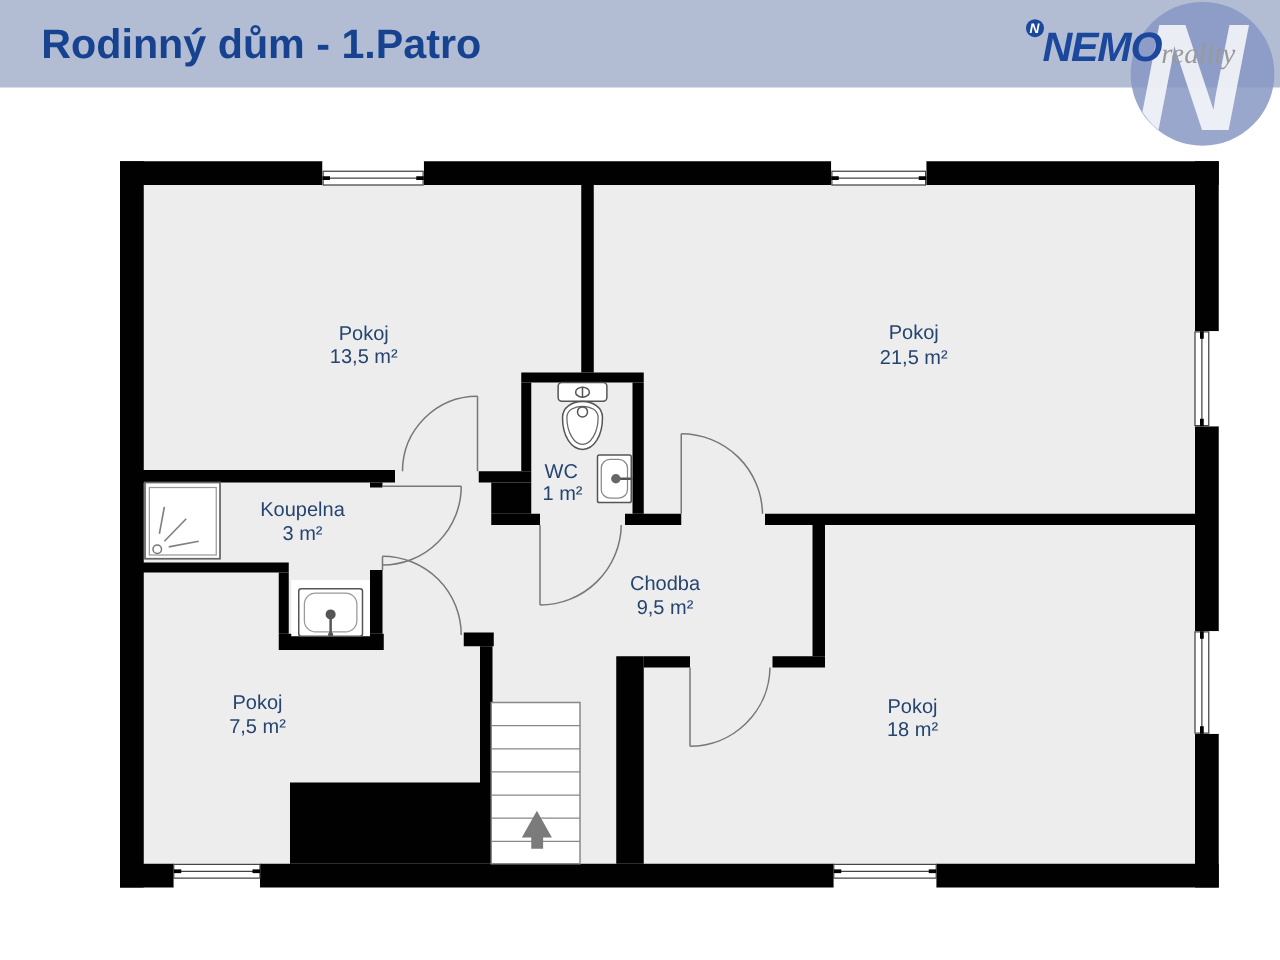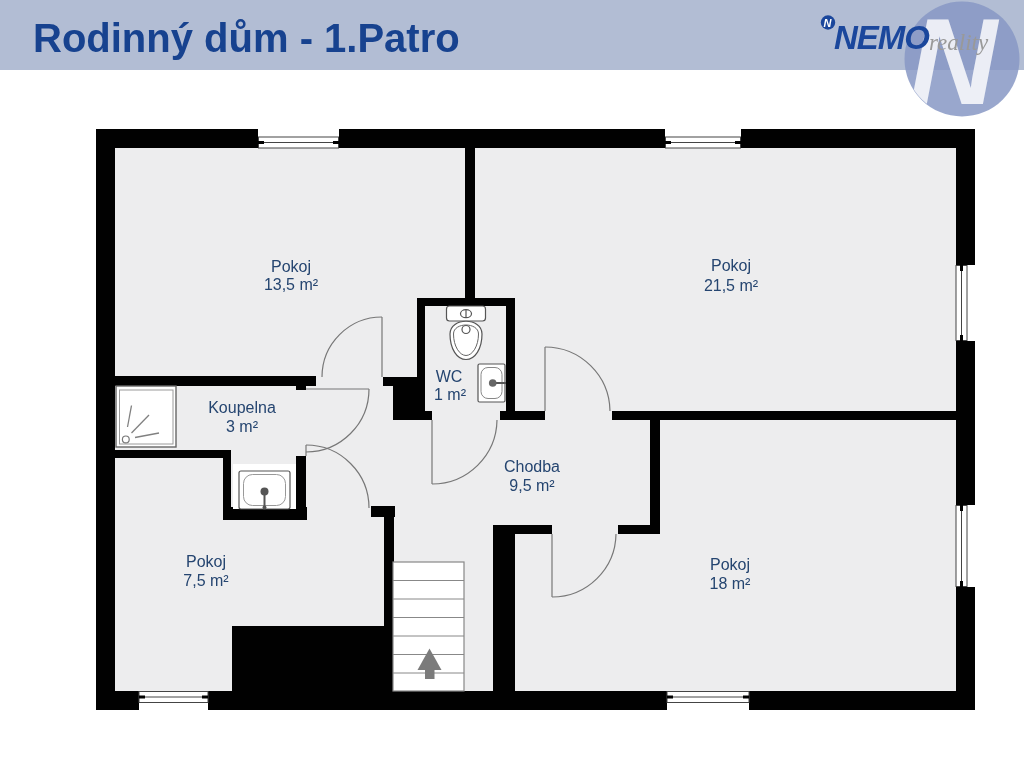--- a/index.html
+++ b/index.html
@@ -1,18 +1,18 @@
 <!DOCTYPE html>
 <html><head>
 <meta charset="utf-8">
 <style>
 html,body{margin:0;padding:0;background:#fff;}
 #page{position:relative;width:1024px;height:768px;background:#fff;overflow:hidden;font-family:"Liberation Sans",sans-serif;}
 #hdr{position:absolute;left:0;top:0;width:1024px;height:70px;background:#b2bdd4;}
-#title{position:absolute;left:33px;top:16px;font-size:40px;font-weight:bold;color:#17428f;letter-spacing:0px;}
+#title{position:absolute;left:33px;top:16px;font-size:33px;font-weight:bold;color:#17428f;letter-spacing:0px;}
 svg{position:absolute;left:0;top:0;}
 </style>
 </head>
 <body>
 <div id="page">
 
 <div id="hdr"></div>
 
 <div id="title">Rodinný dům - 1.Patro</div>
 <svg width="1024" height="768" viewBox="0 0 1024 768">

